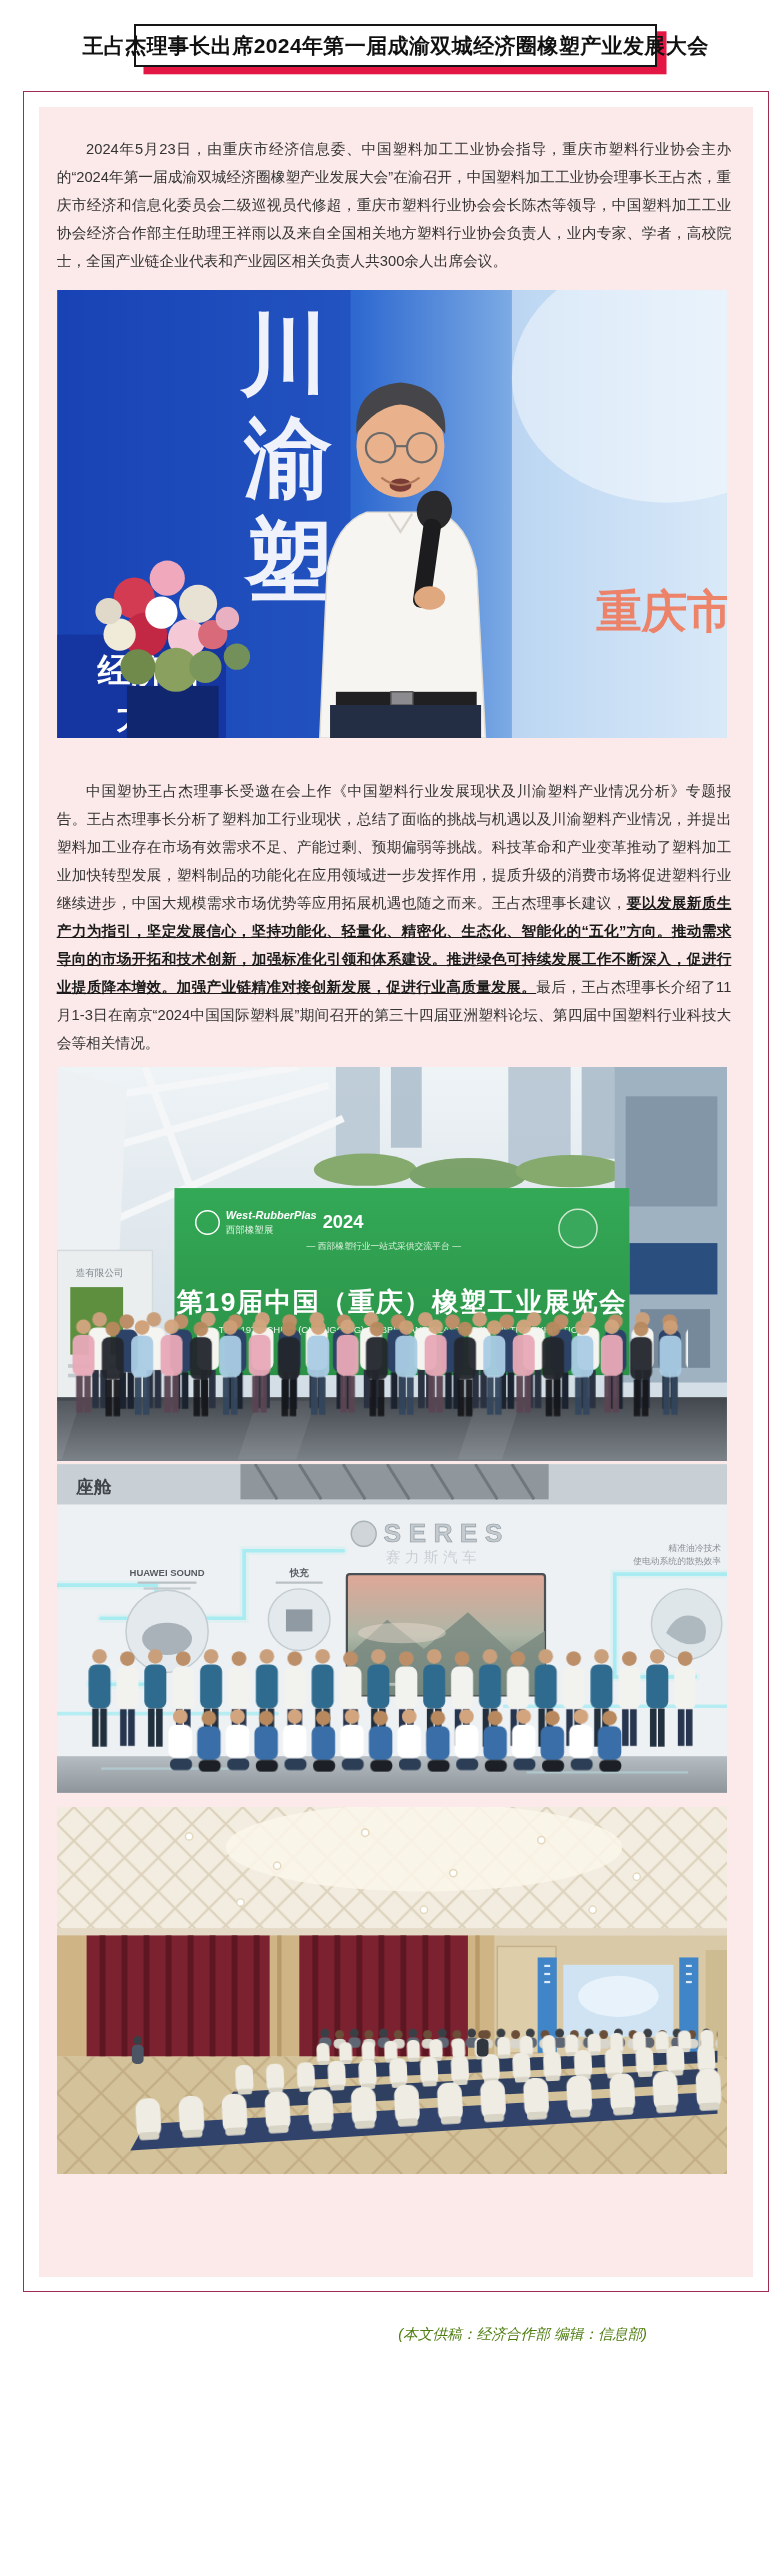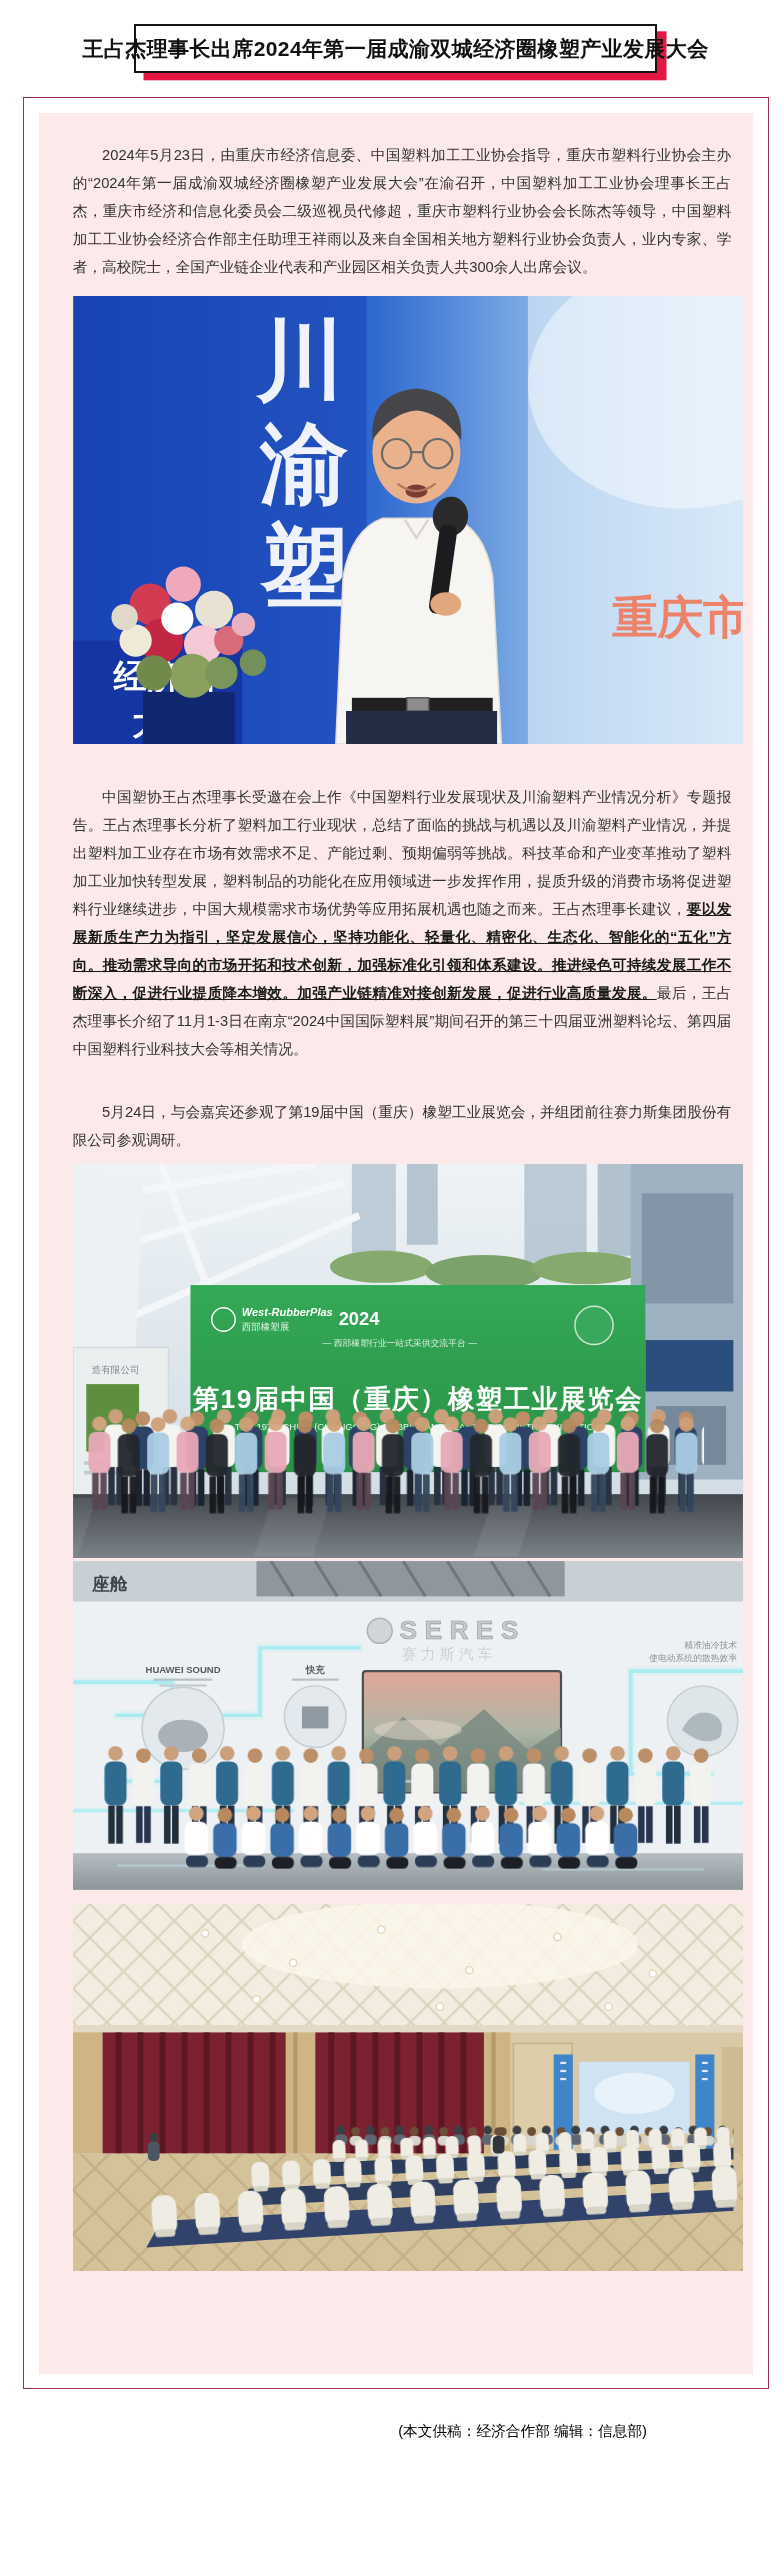--- a/index.html
+++ b/index.html
@@ -1,34 +1,34 @@
 <!DOCTYPE html>
 <html style="font-size:11.7px"><head>
 <meta charset="utf-8">
 <style>
   html,body{margin:0;padding:0;background:#ffffff;}
   body{width:784px;font-family:"Liberation Sans",sans-serif;-webkit-font-smoothing:antialiased;}
   .title-box{box-sizing:border-box;width:523px;margin:24px 0 0 134px;border:2.2px solid #151515;
-    background:#fff;box-shadow:9.5px 7.3px 0 0 #e41744;height:49px;display:flex;align-items:center;justify-content:center;}
+    background:#fff;box-shadow:9.5px 7.3px 0 0 #e41744;height:43px;display:flex;align-items:center;justify-content:center;}
   .title-box h1{margin:0;font-size:21px;font-weight:700;color:#111;letter-spacing:0.4px;white-space:nowrap;}
   .card{box-sizing:border-box;width:746px;margin:24px 0 0 23px;border:1.5px solid #a22c50;background:#fff;padding:14.7px;}
-  .panel{background:#fceaea;padding:28px 22px 103px 34px;}
+  .panel{background:#fceaea;padding:28px 22px 103px 18px;}
   .panel p{margin:0;font-size:14.7px;line-height:28px;color:#333;text-align:justify;text-indent:2em;}
   .panel p b{font-weight:700;color:#1a1a1a;text-decoration:underline;}
   .p1{margin-bottom:15.4px !important;}
   .p2{margin-top:39px !important;}
   .p3{margin-top:35px !important;}
   .p4{margin-top:45px !important;}
   .photo{display:block;background:#dde4ea;}
   .photo1{margin-top:0;}
   .photo2{margin-top:10.3px;}
   .photo3{margin-top:2.2px;}
   .photo4{margin-top:14px;}
   .footer-credit{box-sizing:border-box;width:668px;padding:33px 21px 10.3px 0;text-align:right;
-    font-size:14.7px;color:#000000;}
+    font-size:14.7px;color:#4d7c0f;font-style:italic;}
   svg text{font-family:"Liberation Sans",sans-serif;}
 </style>
 </head>
 <body>
 
 <div class="title-box">
   <h1>王占杰理事长出席2024年第一届成渝双城经济圈橡塑产业发展大会</h1>
 </div>
 
 <div class="card">
@@ -93,21 +93,20 @@
         </g>
         <ellipse cx="508" cy="420" rx="21" ry="16" fill="#e0a87f"></ellipse>
         <rect x="380" y="548" width="192" height="18" fill="#201f22"></rect>
         <rect x="455" y="548" width="30" height="18" fill="#8c8c90" stroke="#555555" stroke-width="2"></rect>
         <rect x="372" y="566" width="206" height="45" fill="#232e44"></rect>
       </g>
     </svg>
 
     <p class="p2"><span>中国塑协王占杰理事长受邀在会上作《中国塑料行业发展现状及川渝塑料产业情况分析》专题报告。王占杰理事长分析了塑料加工行业现状，总结了面临的挑战与机遇以及川渝塑料产业情况，并提出塑料加工业存在市场有效需求不足、产能过剩、预期偏弱等挑战。科技革命和产业变革推动了塑料加工业加快转型发展，塑料制品的功能化在应用领域进一步发挥作用，提质升级的消费市场将促进塑料行业继续进步，中国大规模需求市场优势等应用拓展机遇也随之而来。王占杰理事长建议，</span><b>要以发展新质生产力为指引，坚定发展信心，坚持功能化、轻量化、精密化、生态化、智能化的“五化”方向。推动需求导向的市场开拓和技术创新，加强标准化引领和体系建设。推进绿色可持续发展工作不断深入，促进行业提质降本增效。加强产业链精准对接创新发展，促进行业高质量发展。</b><span>最后，王占杰理事长介绍了11月1-3日在南京“2024中国国际塑料展”期间召开的第三十四届亚洲塑料论坛、第四届中国塑料行业科技大会等相关情况。</span></p>
 
-    <p class="p3">5月24日，与会嘉宾还参观了第19届中国（重庆）橡塑工业展览会，并组团前往赛力斯集团股份有限公司参观调研。</p>
 
     <svg class="photo photo2" width="670" height="394" viewBox="0 0 913 537">
       <defs>
         <linearGradient id="p2sky" x1="0" y1="0" x2="0" y2="1">
           <stop offset="0" stop-color="#eef3f6"></stop>
             <stop offset="1" stop-color="#cdd9e2"></stop>
         </linearGradient>
         <linearGradient id="p2floor" x1="0" y1="0" x2="0" y2="1">
           <stop offset="0" stop-color="#42474d"></stop>
             <stop offset="1" stop-color="#7b8288"></stop>

